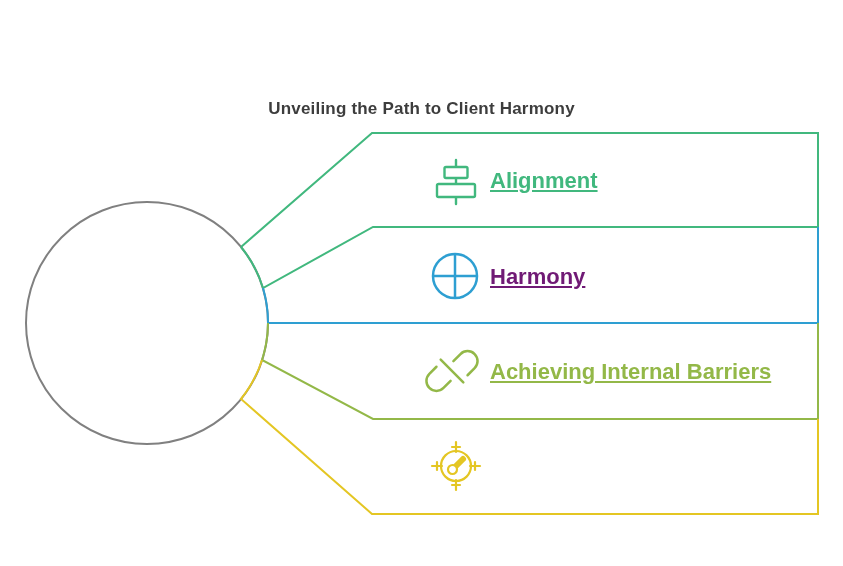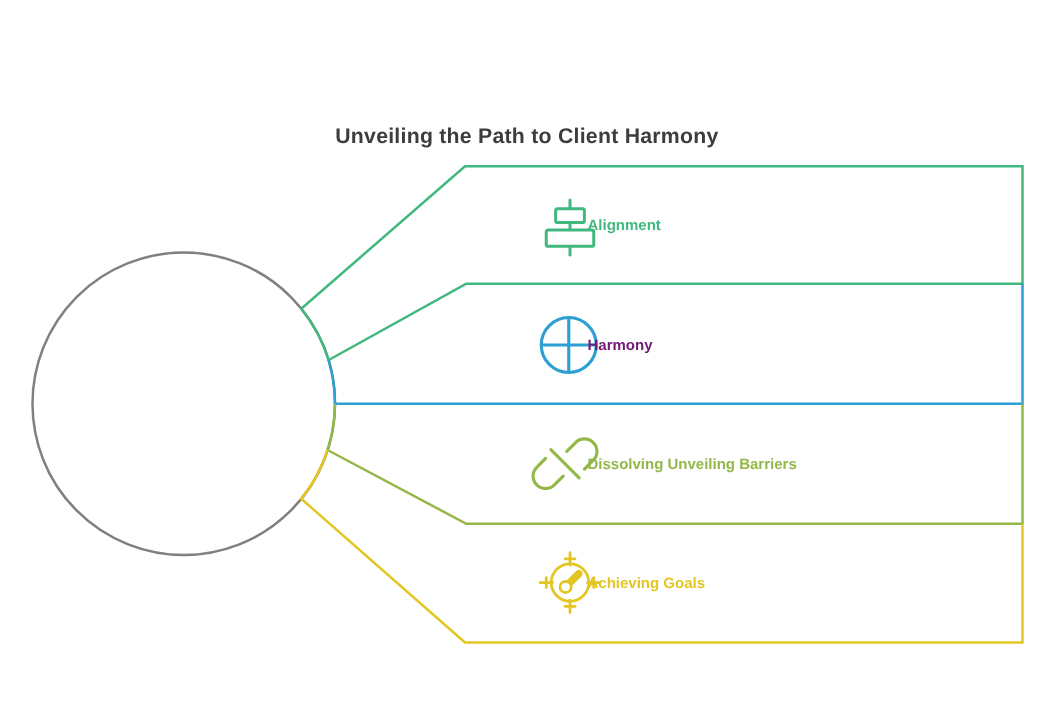--- a/index.html
+++ b/index.html
@@ -10,22 +10,22 @@
   .layer{position:absolute;left:0;top:0;}
   .title{
     position:absolute;left:0;right:0;top:51px;text-align:center;
     font-size:17px;font-weight:700;letter-spacing:.2px;margin-top:48px;
   }
   .center-label{
     position:absolute;left:82px;top:298px;width:130px;text-align:center;
     font-size:17px;line-height:25px;font-weight:700;
   }
   .item-label{
-    position:absolute;left:470px;height:21px;line-height:21px;
-    font-size:12px;font-weight:700;white-space:nowrap;
+    position:absolute;left:490px;height:21px;line-height:21px;
+    font-size:22px;font-weight:700;white-space:nowrap;text-decoration:underline;
   }
   .item-label.i0{top:170px;}
   .item-label.i1{top:266px;}
   .item-label.i2{top:361px;}
   .item-label.i3{top:456px;}
   svg path, svg line, svg circle, svg rect{vector-effect:non-scaling-stroke;}
 </style>
 </head>
 <body>
 
@@ -86,16 +86,15 @@
     </g>
   </svg>
 
   <div class="title" style="color: rgb(61, 61, 61);">Unveiling the Path to Client Harmony</div>
 
 
   <div class="item-label i0" style="color: rgb(65, 184, 126);">Alignment</div>
 
   <div class="item-label i1" style="color: #701a75;">Harmony</div>
 
-  <div class="item-label i2" style="color: rgb(147, 184, 72);">Dissolving Unveiling Barriers</div>
+  <div class="item-label i2" style="color: rgb(147, 184, 72);">Achieving Internal Barriers</div>
 
-  <div class="item-label i3" style="color: rgb(228, 198, 35);">Achieving Goals</div>
 </div>
 
 </body></html>

